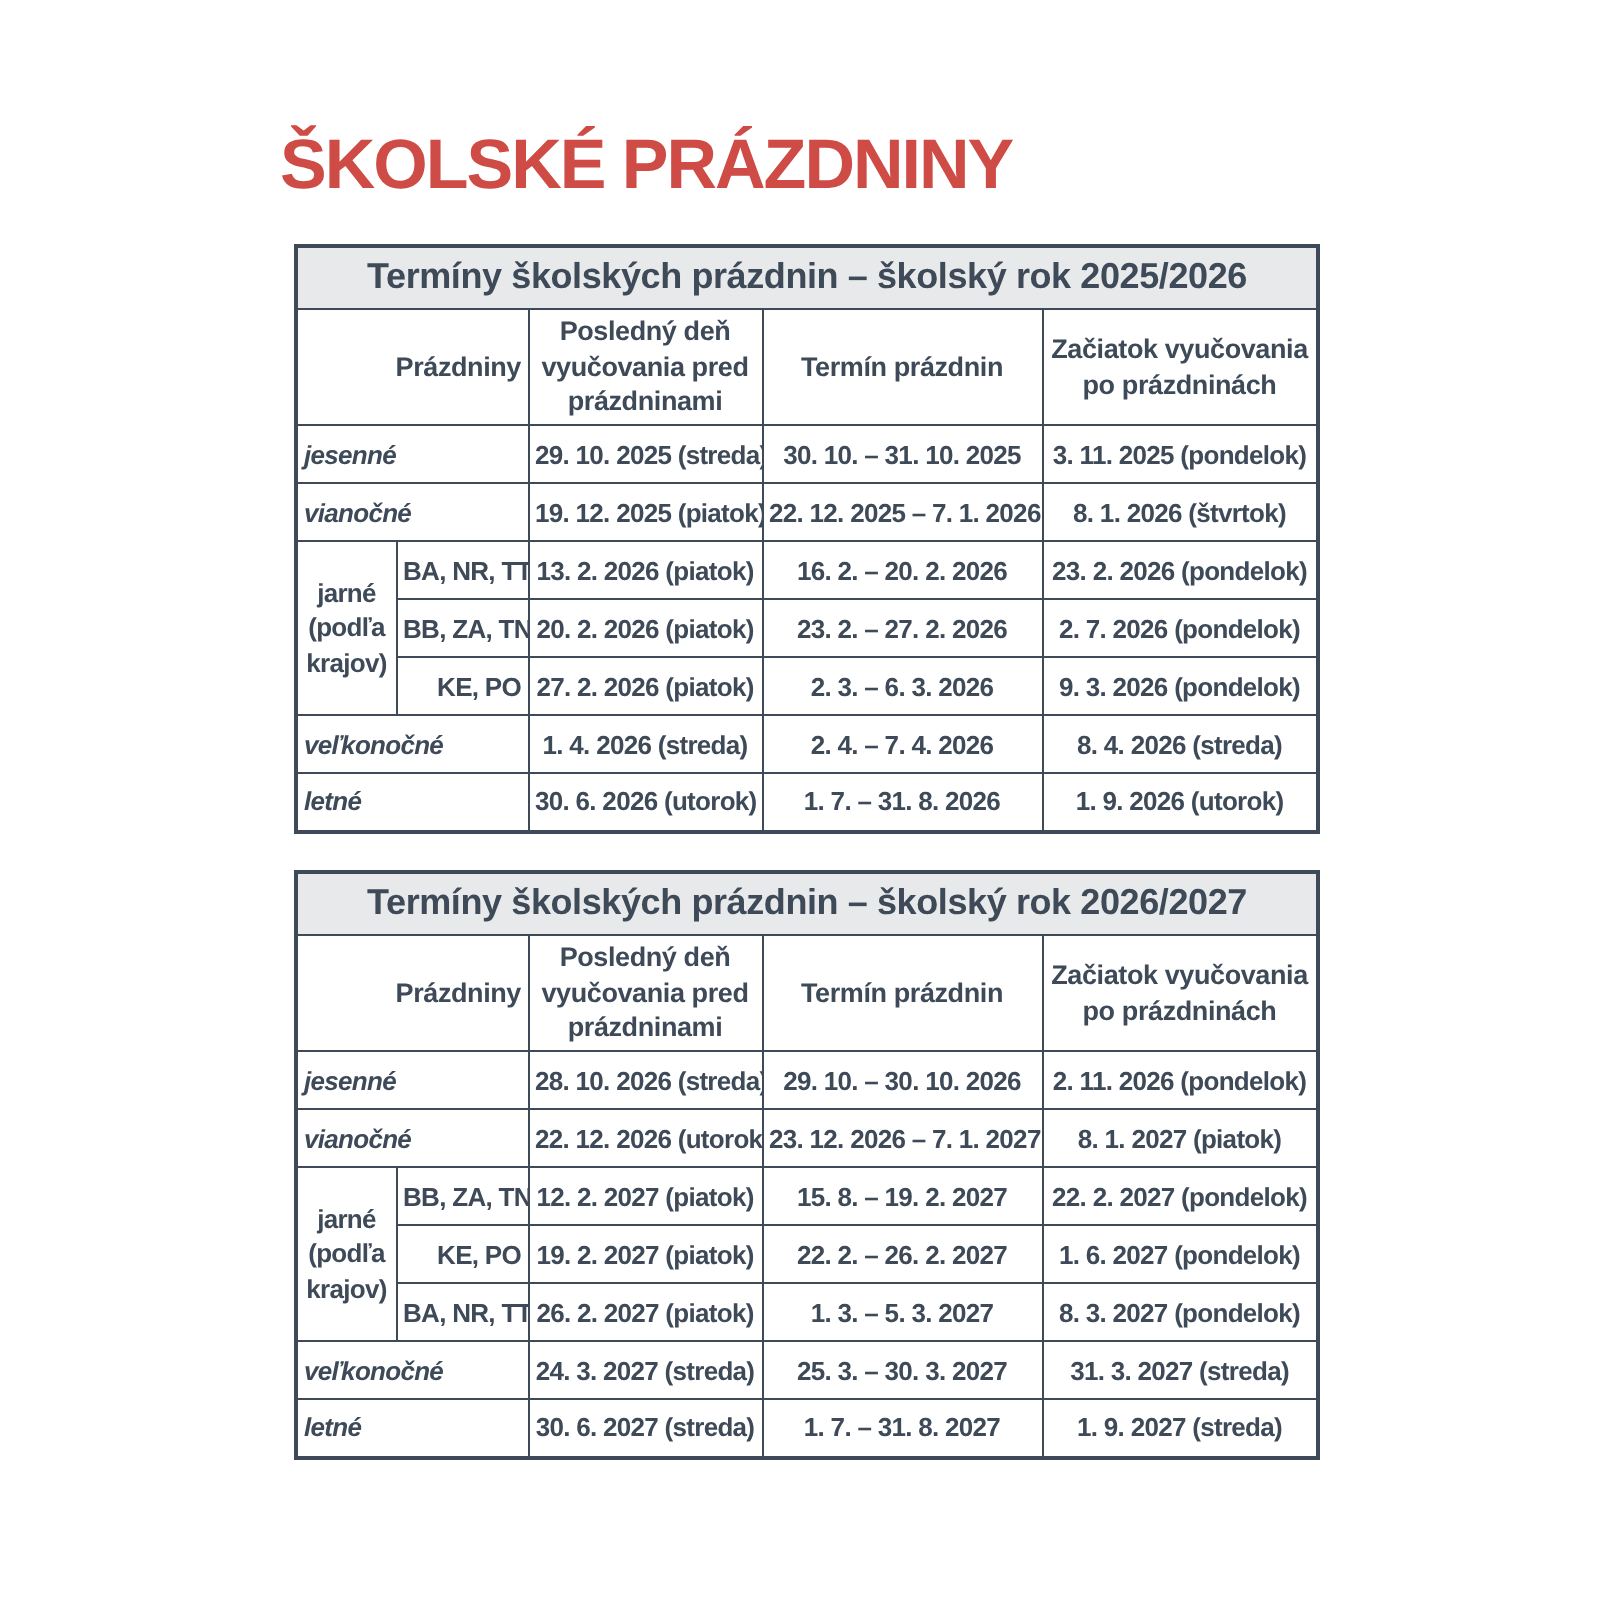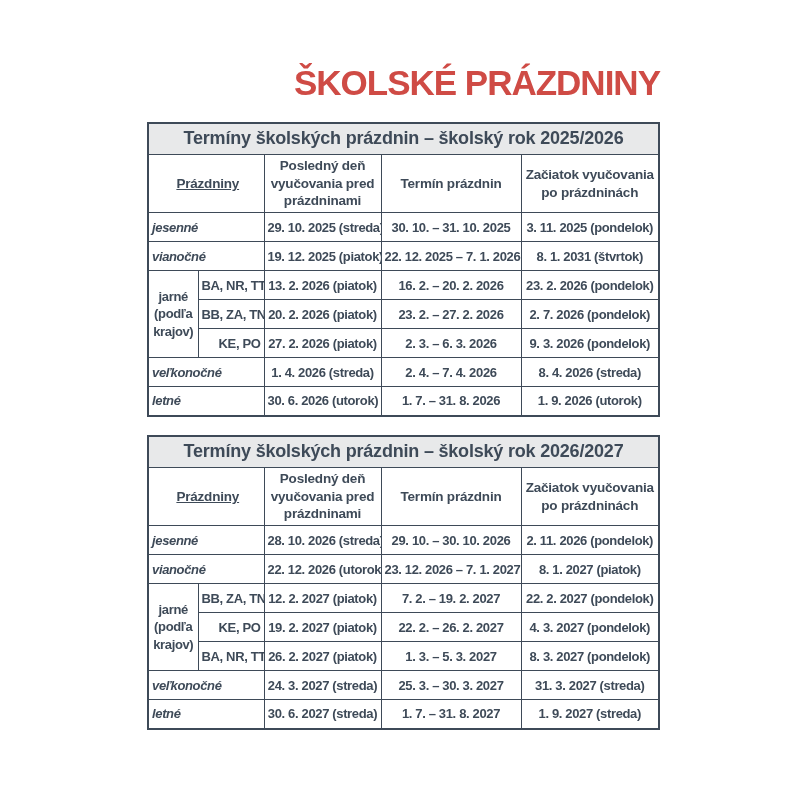--- a/index.html
+++ b/index.html
@@ -14,21 +14,20 @@
   .content { position: absolute; left: 140px; top: 64px; width: 520px; }
 
   .page-title {
     margin: 0 0 0 0;
     color: #cf4b45;
     font-size: 35px;
     font-weight: bold;
     letter-spacing: -1px;
     line-height: 1.1;
     white-space: nowrap;
-    text-align: right;
   }
 
   table.holiday-table {
     border-collapse: collapse;
     table-layout: fixed;
     width: 511px;
     margin: 19px 0 0 7px;
     border: 2px solid #3e4a58;
     color: #3e4a58;
   }
@@ -48,21 +47,21 @@
   }
   .colhead th {
     height: 58px;
     font-size: 13.5px;
     font-weight: bold;
     text-align: center;
     line-height: 1.3;
     letter-spacing: -0.2px;
     background: #ffffff;
   }
-  .colhead th.left { text-align: center; padding-left: 6px; text-decoration: underline; }
+  .colhead th.left { text-align: right; padding-left: 6px; }
   td {
     height: 29px;
     font-size: 13px;
     font-weight: bold;
     letter-spacing: -0.35px;
     white-space: nowrap;
     text-align: center;
     background: #ffffff;
   }
   td.name { text-align: left; padding-left: 6px; font-style: italic; }
@@ -102,21 +101,21 @@
       <tr>
         <td colspan="2" class="name">jesenné</td>
         <td>29. 10. 2025 (streda)</td>
         <td>30. 10. – 31. 10. 2025</td>
         <td>3. 11. 2025 (pondelok)</td>
       </tr>
       <tr>
         <td colspan="2" class="name">vianočné</td>
         <td>19. 12. 2025 (piatok)</td>
         <td>22. 12. 2025 – 7. 1. 2026</td>
-        <td>8. 1. 2031 (štvrtok)</td>
+        <td>8. 1. 2026 (štvrtok)</td>
       </tr>
       <tr>
         <td rowspan="3" class="group-label">jarné (podľa krajov)</td>
         <td class="region">BA, NR, TT</td>
         <td>13. 2. 2026 (piatok)</td>
         <td>16. 2. – 20. 2. 2026</td>
         <td>23. 2. 2026 (pondelok)</td>
       </tr>
       <tr>
         <td class="region">BB, ZA, TN</td>
@@ -172,28 +171,28 @@
       <tr>
         <td colspan="2" class="name">vianočné</td>
         <td>22. 12. 2026 (utorok)</td>
         <td>23. 12. 2026 – 7. 1. 2027</td>
         <td>8. 1. 2027 (piatok)</td>
       </tr>
       <tr>
         <td rowspan="3" class="group-label">jarné (podľa krajov)</td>
         <td class="region">BB, ZA, TN</td>
         <td>12. 2. 2027 (piatok)</td>
-        <td>7. 2. – 19. 2. 2027</td>
+        <td>15. 8. – 19. 2. 2027</td>
         <td>22. 2. 2027 (pondelok)</td>
       </tr>
       <tr>
         <td class="region">KE, PO</td>
         <td>19. 2. 2027 (piatok)</td>
         <td>22. 2. – 26. 2. 2027</td>
-        <td>4. 3. 2027 (pondelok)</td>
+        <td>1. 6. 2027 (pondelok)</td>
       </tr>
       <tr>
         <td class="region">BA, NR, TT</td>
         <td>26. 2. 2027 (piatok)</td>
         <td>1. 3. – 5. 3. 2027</td>
         <td>8. 3. 2027 (pondelok)</td>
       </tr>
       <tr>
         <td colspan="2" class="name">veľkonočné</td>
         <td>24. 3. 2027 (streda)</td>

